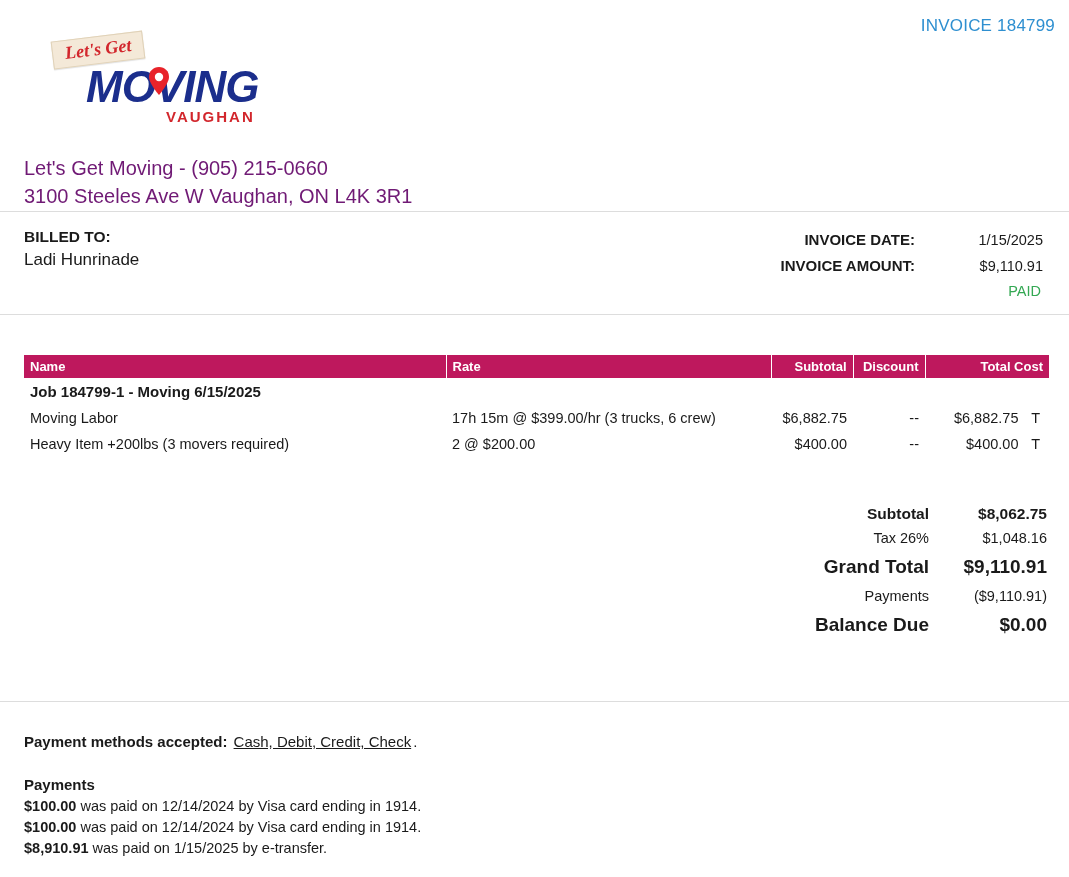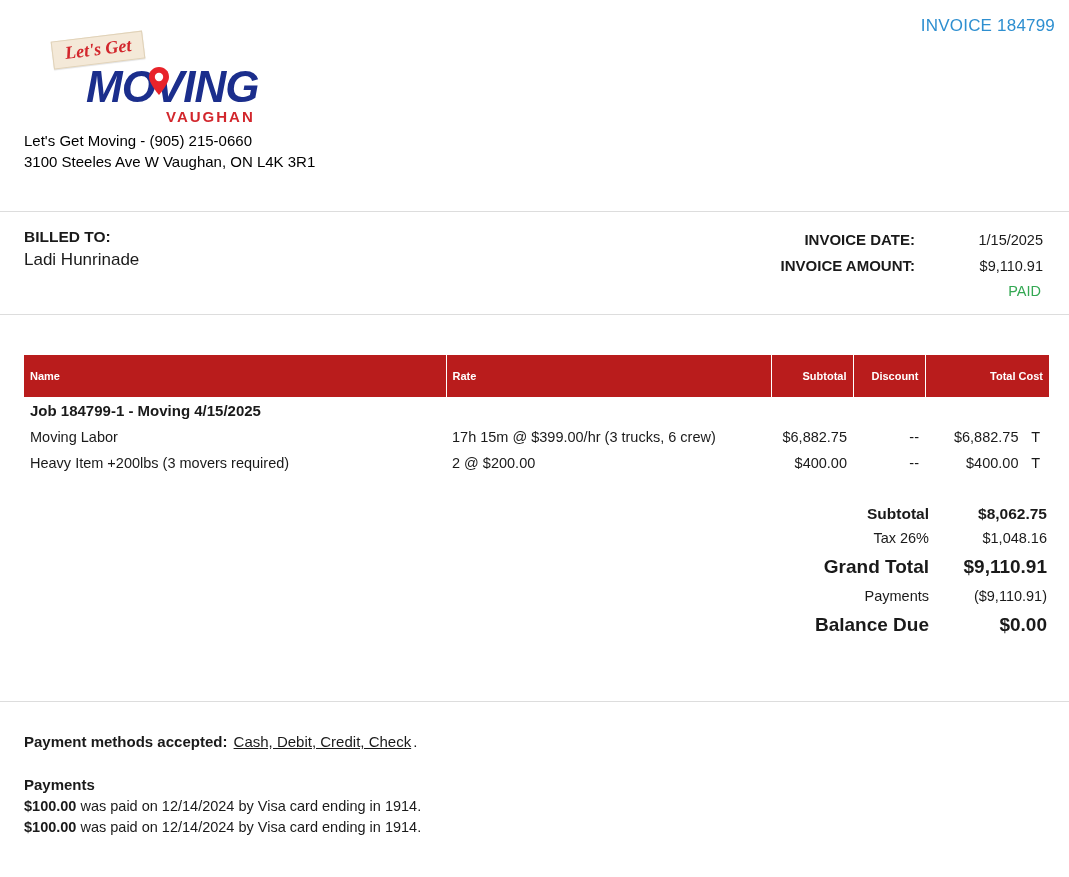--- a/index.html
+++ b/index.html
@@ -78,25 +78,25 @@
     left: 118px;
     top: 76px;
     font-size: 15px;
     font-weight: bold;
     color: #d2262c;
     letter-spacing: 2px;
   }
 
   .company-info {
     position: absolute;
-    top: 130px;
-    left: 24px;
-    font-size: 15px;
+    top: 154px;
+    left: 24px;
+    font-size: 20px;
     line-height: 1.42;
-    color: #000000;
+    color: #701a75;
   }
   .company-info .addr2 { padding-left: 9px; }
 
   .rule {
     position: absolute;
     left: 0;
     width: 1069px;
     height: 1px;
     background: #dddddd;
   }
@@ -149,25 +149,25 @@
   
   .items {
     position: absolute;
     top: 355px;
     left: 24px;
     width: 1025px;
     border-collapse: collapse;
     font-size: 14.5px;
   }
   .items thead th {
-    background: #b91c1c;
+    background: #be185d;
     color: #ffffff;
     font-weight: bold;
-    font-size: 11px;
-    padding: 15px 6px;
+    font-size: 13px;
+    padding: 4px 6px;
     text-align: left;
     border-right: 1px solid #ffffff;
     white-space: nowrap;
   }
   .items thead th.num { text-align: right; }
   .items thead th:last-child { border-right: none; }
 
   .col-name  { width: 422px; }
   .col-rate  { width: 325px; }
   .col-sub   { width: 82px; }
@@ -285,21 +285,21 @@
       <tr>
         <th class="col-name">Name</th>
         <th class="col-rate">Rate</th>
         <th class="col-sub num">Subtotal</th>
         <th class="col-disc num">Discount</th>
         <th class="col-total num" colspan="2">Total Cost</th>
       </tr>
     </thead>
     <tbody>
       <tr class="job-row">
-        <td colspan="6">Job 184799-1 - Moving 4/15/2025</td>
+        <td colspan="6">Job 184799-1 - Moving 6/15/2025</td>
       </tr>
       <tr>
         <td>Moving Labor</td>
         <td>17h 15m @ $399.00/hr (3 trucks, 6 crew)</td>
         <td class="num">$6,882.75</td>
         <td class="num">--</td>
         <td class="num">$6,882.75</td>
         <td class="taxflag">T</td>
       </tr>
       <tr>
@@ -346,15 +346,19 @@
   <div class="payments-block">
     <div class="p-title">Payments</div>
     <div class="p-line">
       <span class="amt">$100.00</span>
       <span>was paid on 12/14/2024 by Visa card ending in 1914.</span>
     </div>
     <div class="p-line">
       <span class="amt">$100.00</span>
       <span>was paid on 12/14/2024 by Visa card ending in 1914.</span>
     </div>
+    <div class="p-line">
+      <span class="amt">$8,910.91</span>
+      <span>was paid on 1/15/2025 by e-transfer.</span>
+    </div>
   </div>
 
 </div>
 
 </body></html>

